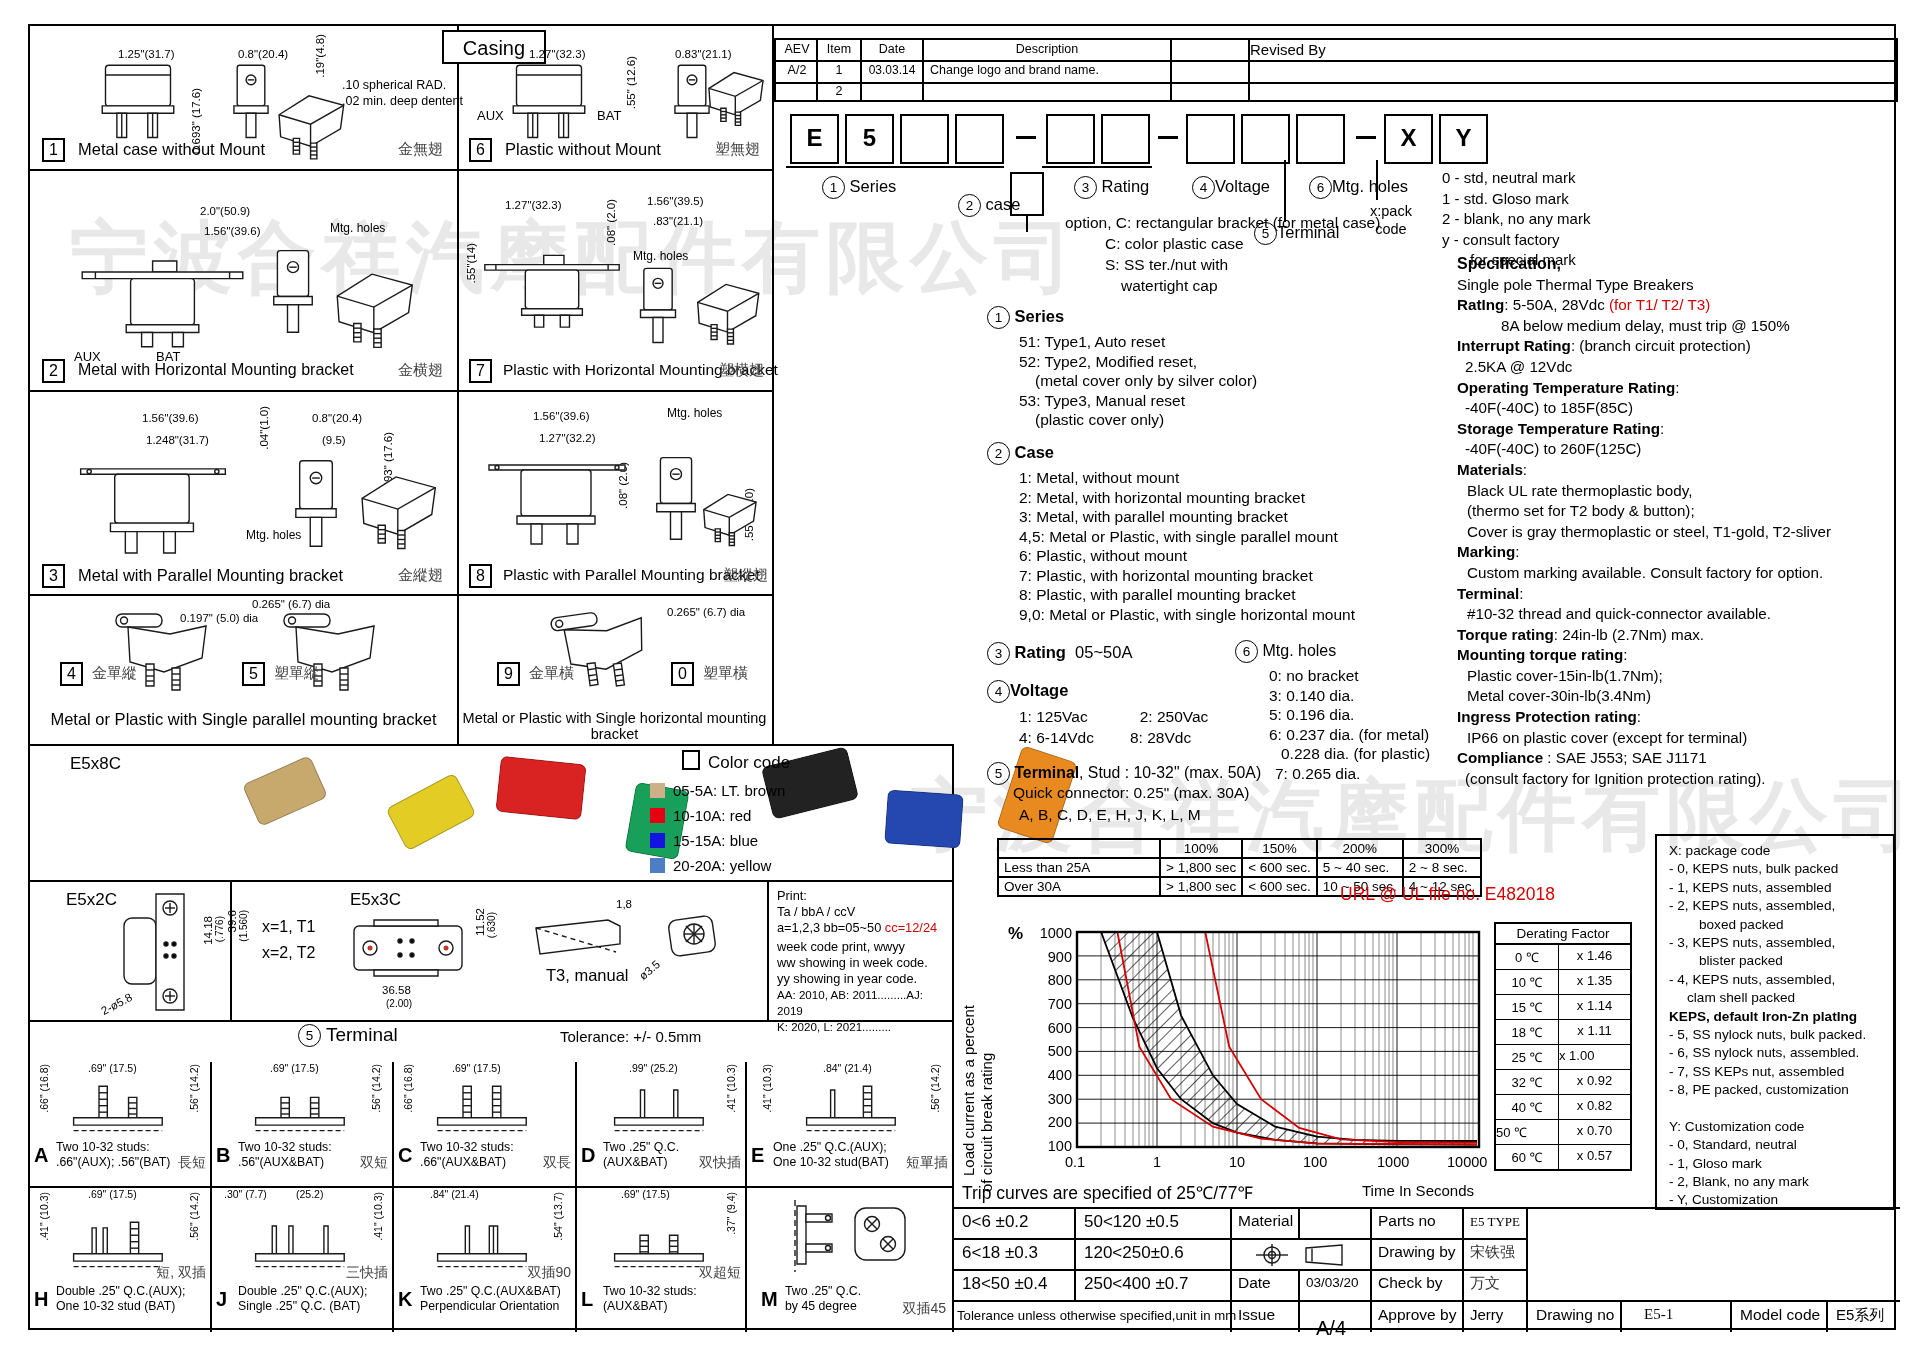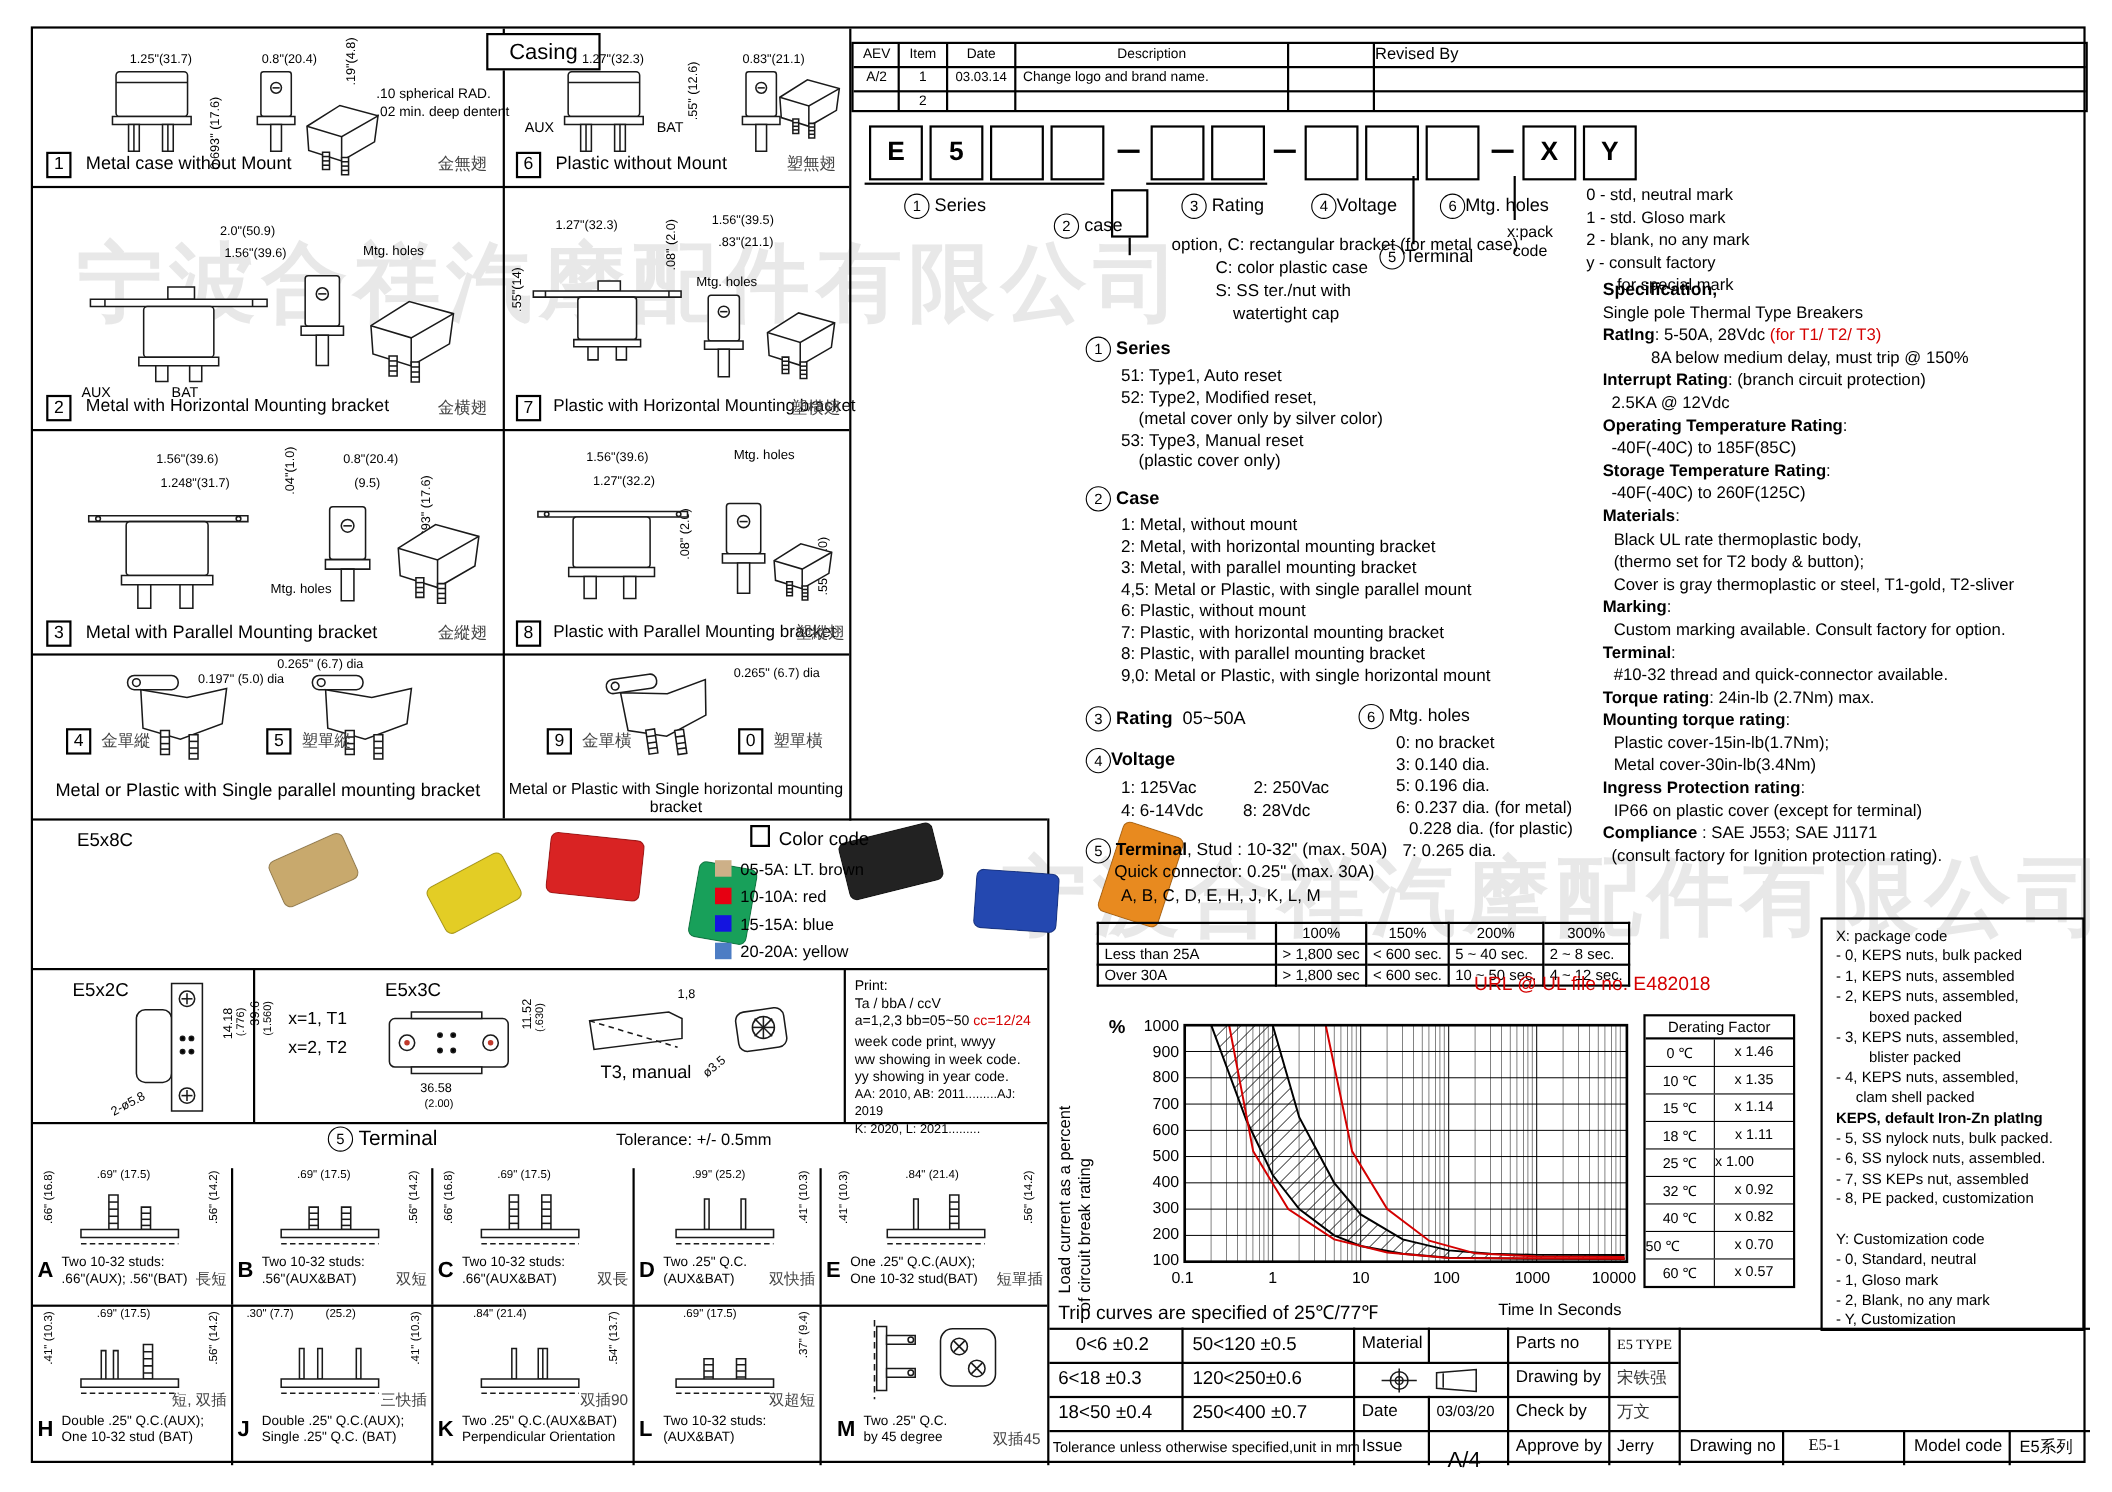--- a/index.html
+++ b/index.html
@@ -896,21 +896,21 @@
     <div class="ln" style="left:120px;top:0;width:2px;height:93px"></div>
     <div class="ln" style="left:276px;top:0;width:2px;height:125px"></div>
     <div class="ln" style="left:344px;top:0;width:2px;height:32px"></div>
     <div class="ln" style="left:344px;top:62px;width:2px;height:63px"></div>
     <div class="ln" style="left:416px;top:0;width:2px;height:125px"></div>
     <div class="ln" style="left:508px;top:0;width:2px;height:125px"></div>
     <div class="ln" style="left:572px;top:0;width:2px;height:125px"></div>
     <div class="ln" style="left:666px;top:93px;width:2px;height:32px"></div>
     <div class="ln" style="left:776px;top:93px;width:2px;height:32px"></div>
     <div class="ln" style="left:872px;top:93px;width:2px;height:32px"></div>
-    <span class="a" style="left:24px;top:5px;font-size:17px">0&lt;6  ±0.2</span>
+    <span class="a" style="left:8px;top:5px;font-size:17px">0&lt;6  ±0.2</span>
     <span class="a" style="left:8px;top:36px;font-size:17px">6&lt;18  ±0.3</span>
     <span class="a" style="left:8px;top:67px;font-size:17px">18&lt;50  ±0.4</span>
     <span class="a" style="left:130px;top:5px;font-size:17px">50&lt;120  ±0.5</span>
     <span class="a" style="left:130px;top:36px;font-size:17px">120&lt;250±0.6</span>
     <span class="a" style="left:130px;top:67px;font-size:17px">250&lt;400  ±0.7</span>
     <span class="a" style="left:3px;top:101px;font-size:13.2px">Tolerance unless otherwise specified,unit in mm</span>
     <span class="a" style="left:284px;top:5px;font-size:15.5px">Material</span>
     <svg class="a dwg" style="left:296px;top:36px" width="110" height="24" viewBox="0 0 110 24">
       <circle cx="22" cy="12" r="8"></circle>
           <circle cx="22" cy="12" r="3.5"></circle>

